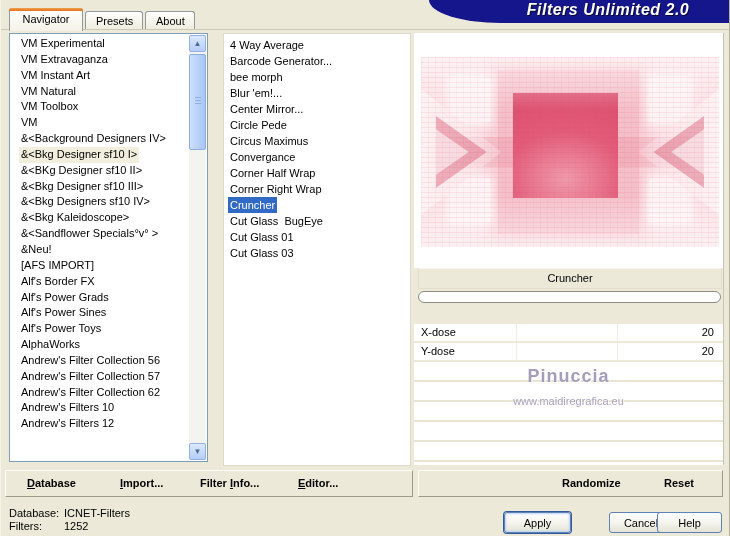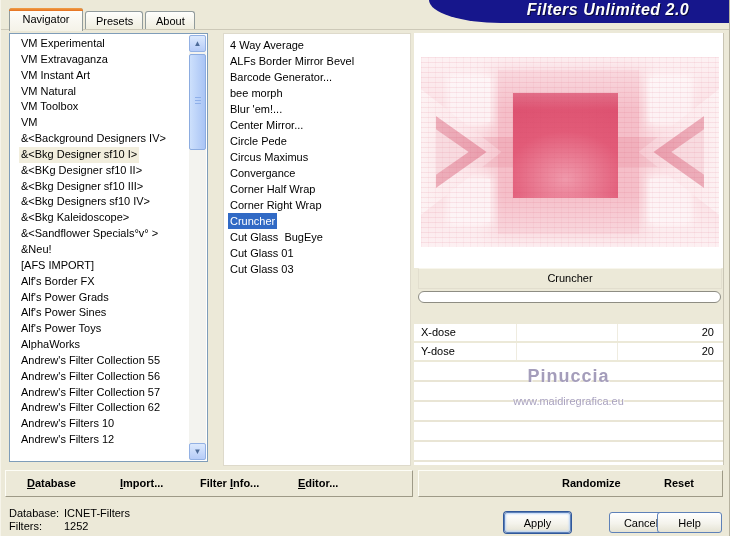--- a/index.html
+++ b/index.html
@@ -151,38 +151,36 @@
         <div class="row">&amp;&lt;Bkg Designers sf10 IV&gt;</div>
         <div class="row">&amp;&lt;Bkg Kaleidoscope&gt;</div>
         <div class="row">&amp;&lt;Sandflower Specials°v° &gt;</div>
         <div class="row">&amp;Neu!</div>
         <div class="row">[AFS IMPORT]</div>
         <div class="row">Alf's Border FX</div>
         <div class="row">Alf's Power Grads</div>
         <div class="row">Alf's Power Sines</div>
         <div class="row">Alf's Power Toys</div>
         <div class="row">AlphaWorks</div>
-        <div class="row">Andrew's Filter Collection 55</div>
         <div class="row">Andrew's Filter Collection 56</div>
         <div class="row">Andrew's Filter Collection 57</div>
         <div class="row">Andrew's Filter Collection 62</div>
         <div class="row">Andrew's Filters 10</div>
         <div class="row">Andrew's Filters 12</div>
       </div>
     <div class="scrollbar">
       <div class="sb-btn sb-up">▲</div>
       <div class="sb-thumb"></div>
       <div class="sb-btn sb-down">▼</div>
     </div>
   </div>
 
   <div class="mid-list">
     <div class="mid-rows">
         <div class="row">4 Way Average</div>
-        <div class="row">ALFs Border Mirror Bevel</div>
         <div class="row">Barcode Generator...</div>
         <div class="row">bee morph</div>
         <div class="row">Blur 'em!...</div>
         <div class="row">Center Mirror...</div>
         <div class="row">Circle Pede</div>
         <div class="row">Circus Maximus</div>
         <div class="row">Convergance</div>
         <div class="row">Corner Half Wrap</div>
         <div class="row">Corner Right Wrap</div>
         <div class="row selected">Cruncher</div>

